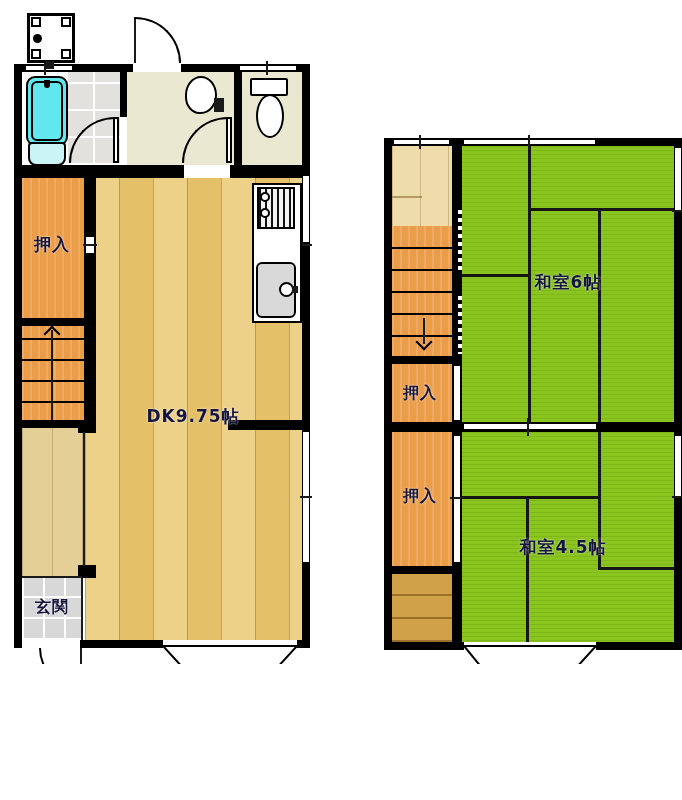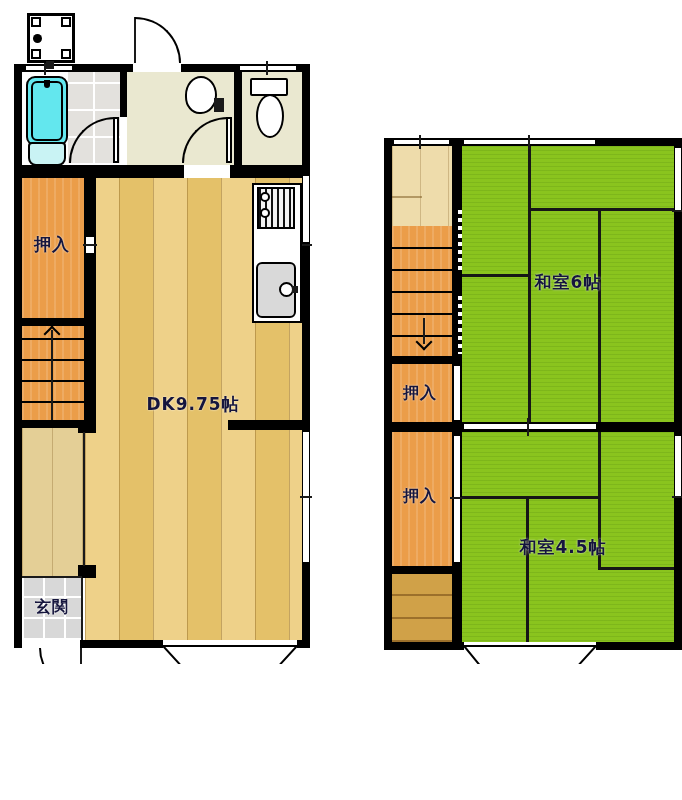--- a/index.html
+++ b/index.html
@@ -153,21 +153,21 @@
     <div class="gap" style="left:22px;top:640px;width:58px;height:8px;"></div>
     <div class="thin" style="left:80px;top:648px;width:2px;height:42px;"></div>
     <div class="arc bl" style="left:39px;top:648px;width:42px;height:42px;"></div>
 
     <div class="gap" style="left:163px;top:640px;width:134px;height:8px;"></div>
     <svg class="abs" style="left:160px;top:644px;" width="140" height="30" viewBox="0 0 140 30">
       <polygon points="3,2 137,2 115,26 25,26" fill="#ffffff" stroke="#000000" stroke-width="2"></polygon>
     </svg>
 
     <div class="rlabel" style="left:52px;top:244px;">押入</div>
-    <div class="rlabel" style="left:193px;top:404px;">DK9.75帖</div>
+    <div class="rlabel" style="left:193px;top:416px;">DK9.75帖</div>
     <div class="rlabel" style="left:52px;top:607px;font-size:16px;">玄関</div>
   </div>
 
   <div class="abs" style="left:12px;top:0;width:682px;height:740px;">
 
     <div class="fill landwood" style="left:380px;top:146px;width:60px;height:80px;"></div>
     <div class="thin" style="left:380px;top:196px;width:30px;height:2px;background:rgba(120,85,30,.5);"></div>
     <div class="fill closet" style="left:380px;top:226px;width:60px;height:130px;"></div>
     <div class="fill closet" style="left:380px;top:364px;width:62px;height:58px;"></div>
     <div class="fill closet" style="left:380px;top:432px;width:62px;height:134px;"></div>

